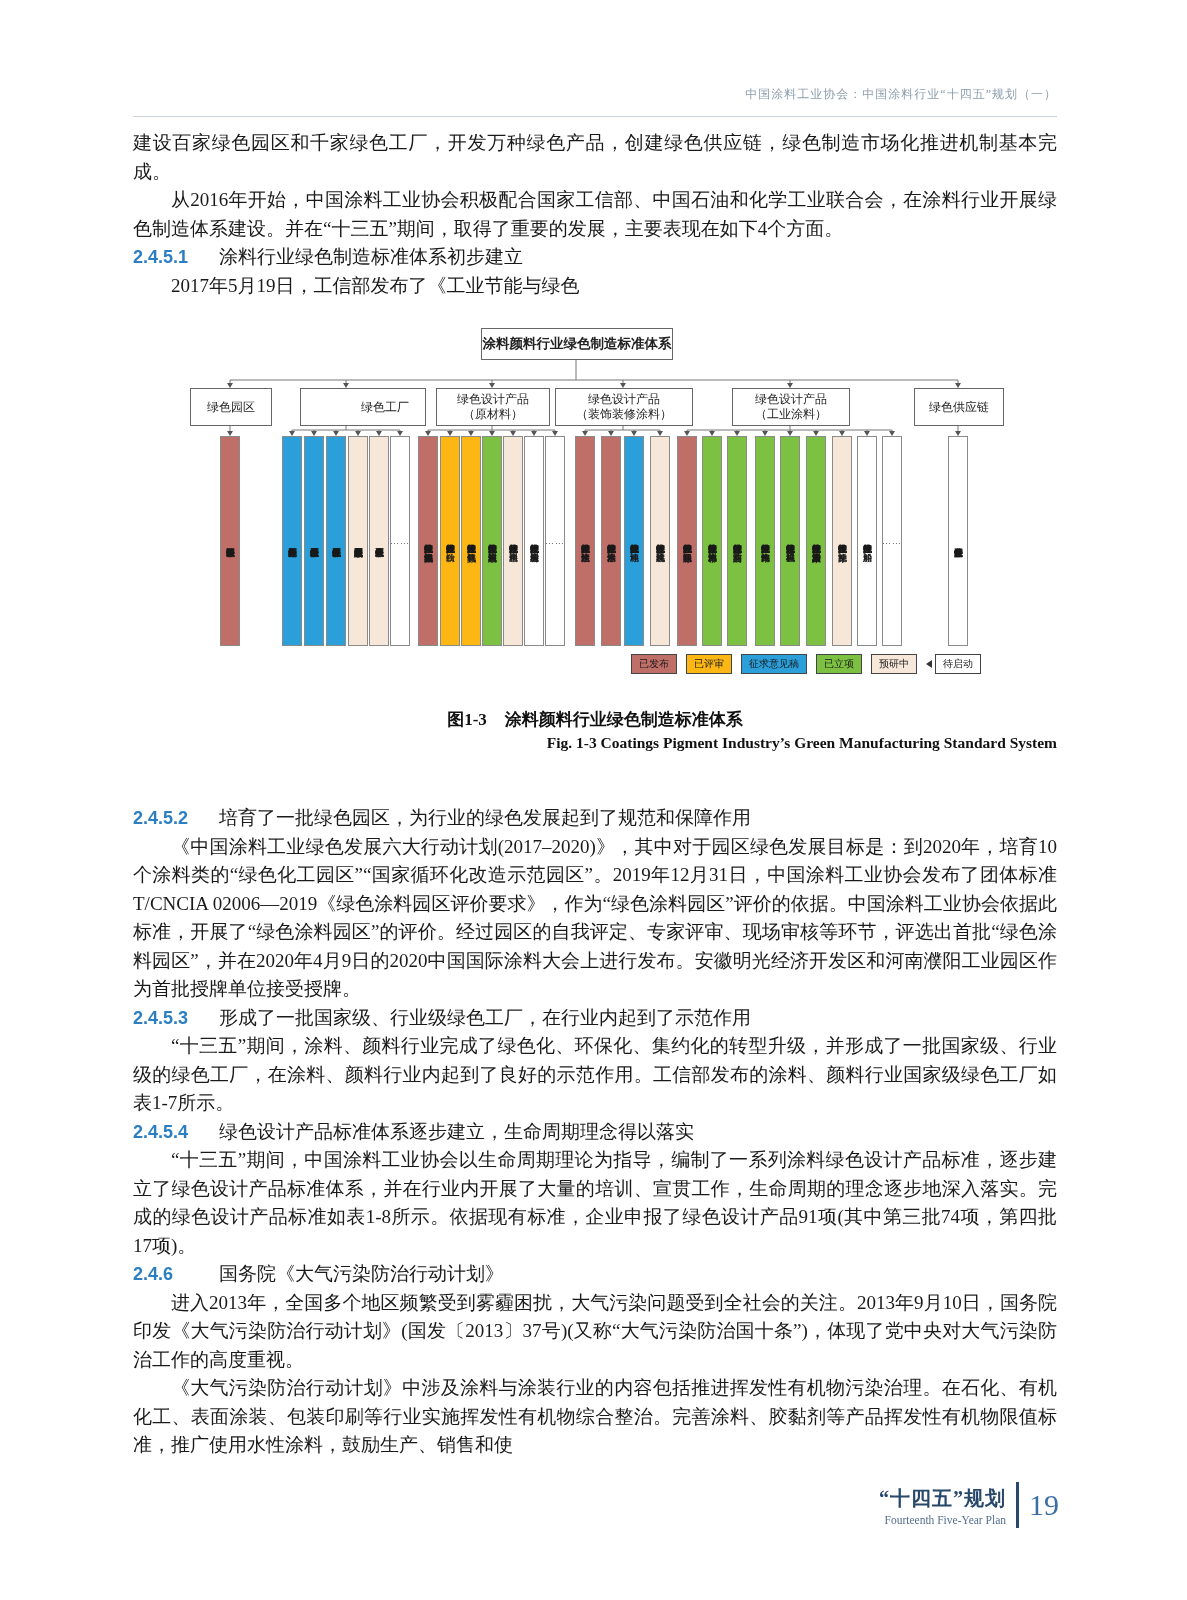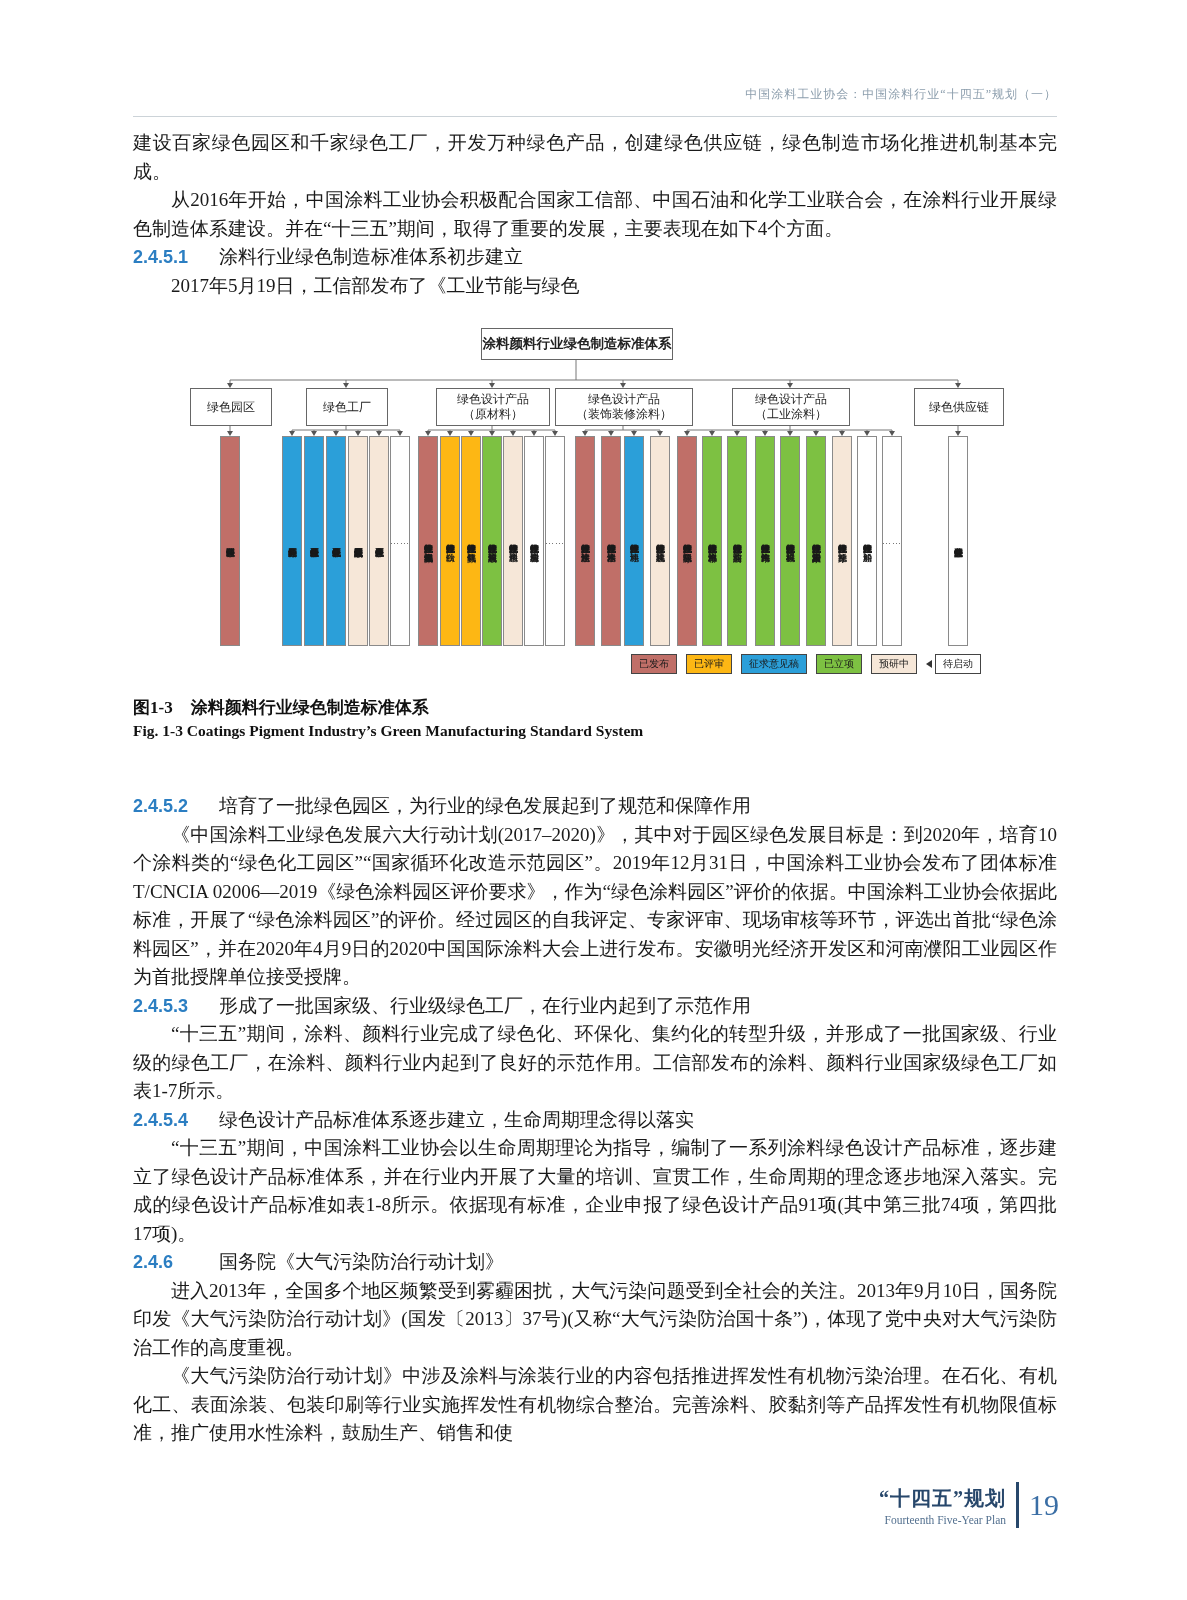--- a/index.html
+++ b/index.html
@@ -26,23 +26,23 @@
         align-items:center;justify-content:center;font-size:12px;line-height:1.25;color:#222;text-align:center;}
   .bar{position:absolute;border:1px solid #8a8a8a;box-sizing:border-box;display:flex;
        align-items:center;justify-content:center;overflow:hidden;}
   .bar .vtxt{writing-mode:vertical-rl;text-orientation:upright;font-size:9px;line-height:1;
              letter-spacing:0;color:#1a1a1a;white-space:nowrap;}
   .bar .ellip{font-size:9px;color:#333;letter-spacing:1px;}
   .legend{position:absolute;left:498px;top:338px;display:flex;gap:9px;align-items:center;}
   .leg-item{border:1px solid #444;font-size:10px;line-height:1;padding:4px 7px;color:#1a1a1a;white-space:nowrap;}
   .leg-arrow{width:0;height:0;border-top:4px solid transparent;border-bottom:4px solid transparent;
              border-right:6px solid #333;margin-right:-6px;}
-  .caption-cn{margin-top:12px;font-size:17px;font-weight:bold;color:#111;}
+  .caption-cn{margin-top:24px;text-align:center;font-size:17px;font-weight:bold;color:#111;}
   .caption-cn .cap-label{margin-right:18px;}
-  .caption-en{margin-top:3px;text-align:left;font-size:15.5px;font-weight:bold;color:#111;}
+  .caption-en{margin-top:3px;text-align:right;font-size:15.5px;font-weight:bold;color:#111;}
   
   .cols.lower{margin-top:52px;}
   
   .pagefoot{position:absolute;right:128px;bottom:72px;display:flex;align-items:center;}
   .foot-text{text-align:right;margin-right:10px;}
   .foot-cn{font-size:20px;font-weight:bold;color:#27476b;letter-spacing:1px;}
   .foot-en{font-size:11.5px;color:#53708f;margin-top:2px;}
   .foot-sep{width:3px;height:46px;background:#27476b;margin-right:10px;}
   .foot-num{font-size:30px;color:#3a6ea5;}
 </style>
@@ -150,21 +150,21 @@
             <polygon points="756,115 762,115 759,120" fill="#555"></polygon>
             <polygon points="822,115 828,115 825,120" fill="#555"></polygon>
           </svg>
           <div class="rootbox" style="left:348px;top:12px;width:190px;height:30px;">涂料颜料行业绿色制造标准体系</div>
           <div class="gbox" style="left:57px;top:72px;width:80px;height:36px;">
             <span>绿色园区</span>
           </div>
           <div class="bar" style="left:87px;top:120px;width:20px;height:210px;background:#c06f68;">
             <span class="vtxt">绿色涂料园区评价要求</span>
           </div>
-          <div class="gbox" style="left:173px;top:72px;width:80px;height:36px;">
+          <div class="gbox" style="left:167px;top:72px;width:80px;height:36px;padding-left:44px;">
             <span>绿色工厂</span>
           </div>
           <div class="bar" style="left:149px;top:120px;width:20px;height:210px;background:#2b9fd9;">
             <span class="vtxt">涂料行业绿色工厂评价导则</span>
           </div>
           <div class="bar" style="left:171px;top:120px;width:20px;height:210px;background:#2b9fd9;">
             <span class="vtxt">钛白粉行业绿色工厂评价要求</span>
           </div>
           <div class="bar" style="left:193px;top:120px;width:20px;height:210px;background:#2b9fd9;">
             <span class="vtxt">氧化铁行业绿色工厂评价要求</span>

